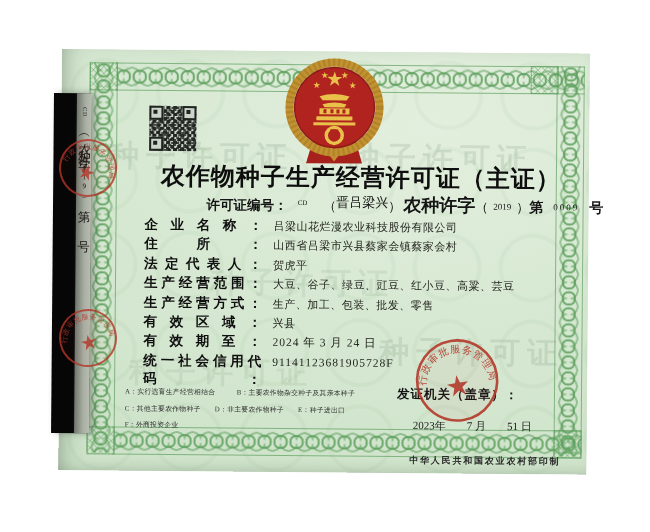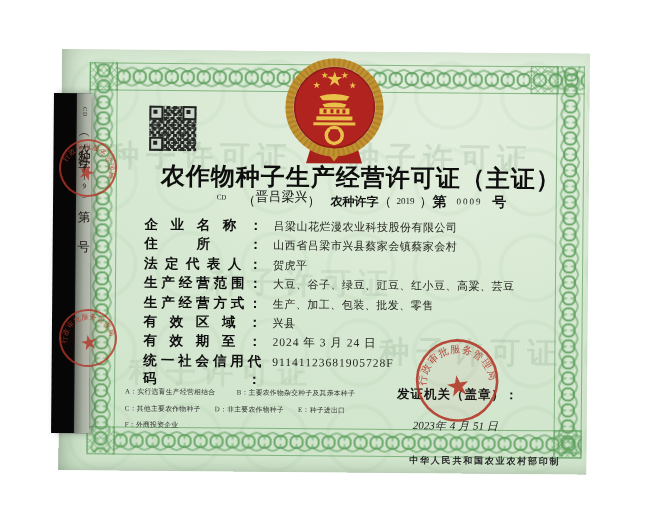--- a/index.html
+++ b/index.html
@@ -73,41 +73,41 @@
   .emblem{position:absolute;left:222px;top:4px;width:102px;height:114px;}
 
   
   .title{position:absolute;left:90px;top:110px;width:420px;text-align:center;
          font-size:24px;font-weight:700;letter-spacing:1px;color:#0e0e0e;}
   .license{position:absolute;left:146px;top:141px;display:flex;align-items:baseline;white-space:nowrap;color:#151515;}
   .lic-label{font-size:13.5px;font-weight:700;}
   .lic-code{font-size:7px;margin:0 16px 0 10px;transform:translateY(-5px);}
   .lic-paren{font-size:13px;}
   .lic-region{font-size:13px;transform:translateY(-4px);}
-  .lic-body{font-size:12px;font-weight:700;margin-left:10px;}
+  .lic-body{font-size:18px;font-weight:700;margin-left:2px;}
   .lic-year{font-size:9px;margin:0 5px;transform:translateY(-2px);}
   .lic-di{font-size:14px;font-weight:700;}
   .lic-serial{font-size:9px;margin:0 10px;letter-spacing:2px;transform:translateY(-2px);}
   .lic-hao{font-size:14px;font-weight:700;}
 
   
   .fields{position:absolute;left:84px;top:166px;width:430px;}
   .frow{display:flex;align-items:baseline;height:19.4px;}
   .flabel{flex:none;width:118px;font-size:13.5px;font-weight:700;color:#0f0f0f;
           text-align:justify;text-align-last:justify;}
   .fvalue{font-size:11px;color:#23251f;padding-left:11px;letter-spacing:.5px;white-space:nowrap;}
   .frow:nth-child(7) .fvalue,.frow:nth-child(8) .fvalue{font-size:11.5px;letter-spacing:1px;}
 
   
   .notes{position:absolute;left:66px;top:337px;width:270px;color:#2d2d2d;}
   .note-line{font-size:6.8px;white-space:nowrap;margin-bottom:6.5px;letter-spacing:.3px;}
 
   
   .issuer-label{position:absolute;left:338px;top:334px;font-size:12.5px;font-weight:700;letter-spacing:1px;color:#141414;}
-  .issuer-date{position:absolute;left:354px;top:366px;font-size:11px;display:flex;gap:4px;color:#1c1c1c;font-style:italic;}
+  .issuer-date{position:absolute;left:354px;top:366px;font-size:11px;display:flex;gap:21px;color:#1c1c1c;}
   .footer{position:absolute;right:26px;top:402px;font-size:9px;letter-spacing:1.8px;color:#2a2a2a;font-weight:600;}
 
   
   .stamp{position:absolute;pointer-events:none;}
   .stamp-main{left:352px;top:282px;width:92px;height:92px;opacity:.88;transform:rotate(-10deg);}
   .stamp-left-1{left:55px;top:135px;width:66px;height:66px;z-index:6;opacity:.8;transform:rotate(18deg);}
   .stamp-left-2{left:55px;top:305px;width:66px;height:66px;z-index:6;opacity:.8;transform:rotate(-12deg);}
 </style>
 </head>
 <body>
@@ -175,20 +175,21 @@
       <rect x="59" y="54" width="3" height="4" fill="#b0231e"></rect>
       <rect x="33" y="61" width="36" height="4" fill="#e8c04a"></rect>
       <rect x="30" y="67" width="42" height="3" fill="#e8c04a"></rect>
       <circle cx="51" cy="80" r="8" fill="none" stroke="#e8c04a" stroke-width="3.5"></circle>
       <rect x="47" y="74" width="8" height="3" fill="#b0231e"></rect>
     </svg>
 
     <div class="title">农作物种子生产经营许可证（主证）</div>
 
     <div class="license">
+      <span class="lic-label">许可证编号：</span>
       <span class="lic-code">CD</span>
       <span class="lic-paren">（</span>
       <span class="lic-region">晋吕梁兴</span>
       <span class="lic-paren">）</span>
       <span class="lic-body">农种许字</span>
       <span class="lic-paren">（</span>
       <span class="lic-year">2019</span>
       <span class="lic-paren">）</span>
       <span class="lic-di">第</span>
       <span class="lic-serial">0009</span>
@@ -232,21 +233,21 @@
 
     <div class="notes">
       <div class="note-line">A：实行选育生产经营相结合　　　B：主要农作物杂交种子及其亲本种子</div>
       <div class="note-line">C：其他主要农作物种子　　D：非主要农作物种子　　E：种子进出口</div>
       <div class="note-line">F：外商投资企业</div>
     </div>
 
     <div class="issuer-label">发证机关（盖章）：</div>
     <div class="issuer-date">
       <span>2023年</span>
-      <span>4 月</span>
+      <span>7 月</span>
       <span>51 日</span>
     </div>
 
     <svg class="stamp stamp-main" viewBox="0 0 92 92">
       <defs>
           <path id="arc1" d="M 14,50 A 32,32 0 0 1 78,50"></path>
         </defs>
       <circle cx="46" cy="46" r="40" fill="rgba(200,60,50,.05)" stroke="#b23527" stroke-width="2.6"></circle>
       <text font-size="10" fill="#b23527" letter-spacing="1">
         <textPath href="#arc1" startOffset="4">行政审批服务管理局</textPath>

